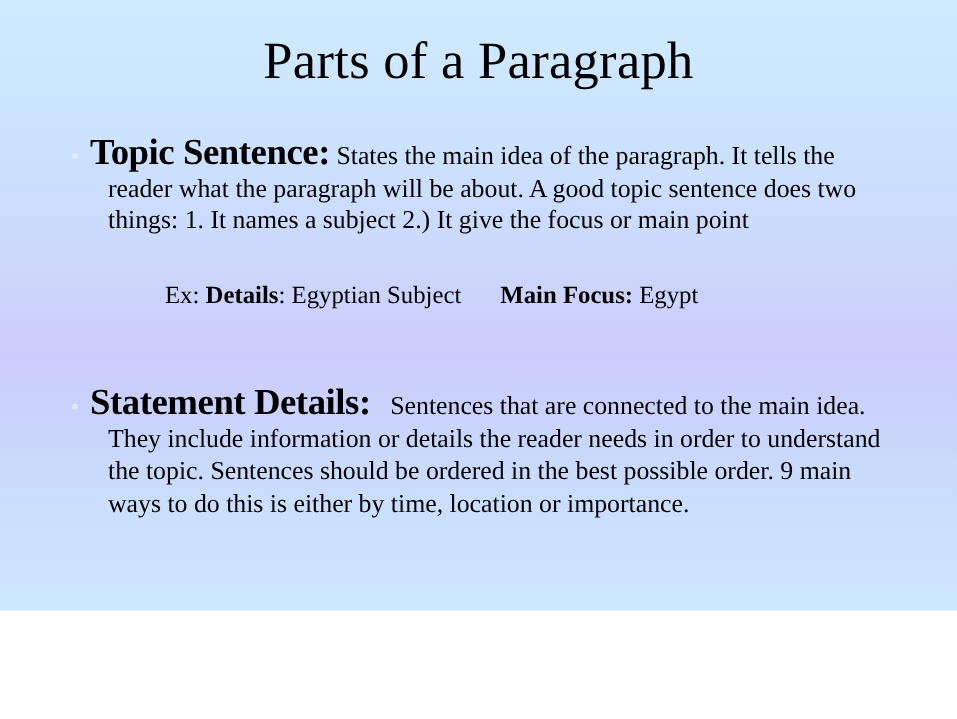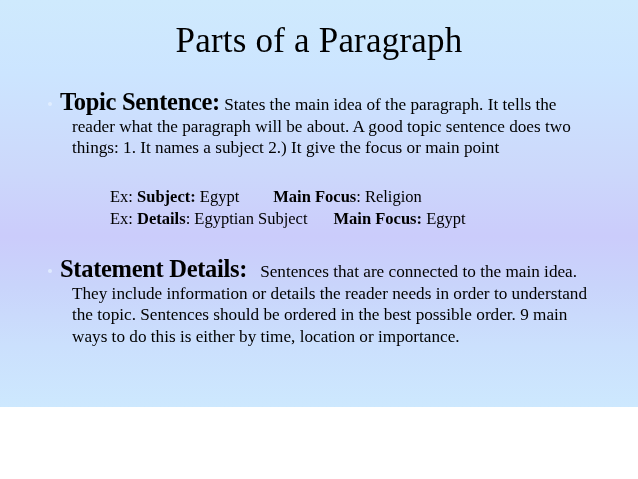--- a/index.html
+++ b/index.html
@@ -94,21 +94,20 @@
 
   <div id="slide-title">Parts of a Paragraph</div>
 
   <div class="block" id="block-topic">
     <div class="block-body">
       <span class="bullet-dot"></span><span class="lead">Topic Sentence:</span> <span>States the main idea of the paragraph. It tells the reader what the paragraph will be about. A good topic sentence does two things: 1. It names a subject 2.) It give the focus or main point</span>
     </div>
   </div>
 
   <div id="examples">
-    <div class="ex-line"><span>Ex: </span><span class="b">Subject:</span><span> Egypt</span><span class="gap-wide"></span><span class="b">Main Focus</span><span>:</span><span> Religion</span></div>
     <div class="ex-line"><span>Ex: </span><span class="b">Details</span><span>:</span><span> Egyptian Subject</span><span class="gap-wide2"></span><span class="b">Main Focus:</span><span> Egypt</span></div>
   </div>
 
   <div class="block" id="block-support">
     <div class="block-body">
       <span class="bullet-dot"></span><span class="lead">Statement Details:</span><span class="gap-small"></span><span>Sentences that are connected to the main idea. They include information or details the reader needs in order to understand the topic. Sentences should be ordered in the best possible order. 9  main ways to do this is either by time, location or importance.</span>
     </div>
   </div>
 
 

